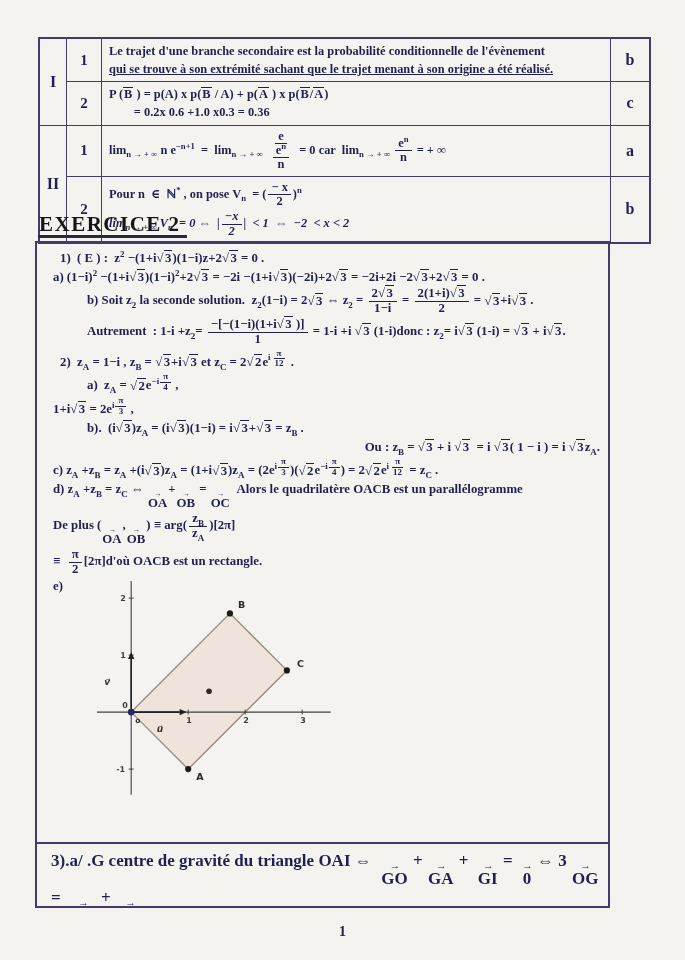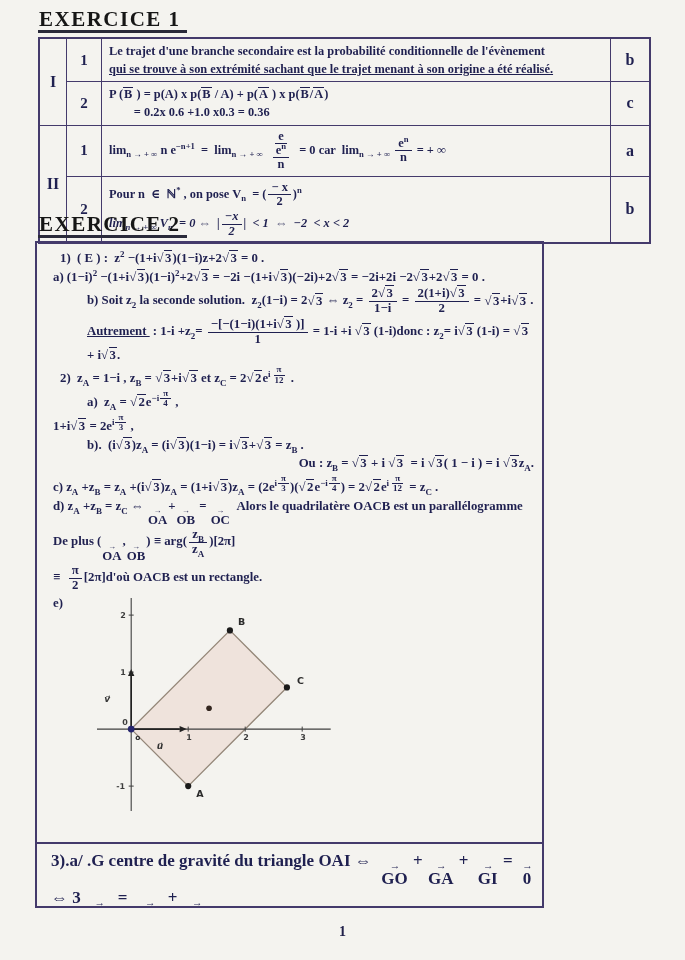--- a/index.html
+++ b/index.html
@@ -20,51 +20,50 @@
     position:absolute;left:38px;top:37px;width:613px;
     border-collapse:collapse;table-layout:fixed;
     border:2.5px solid #443a6b;
   }
   .extable td{border:1.8px solid #443a6b;vertical-align:middle;}
   .gcell{width:24px;text-align:center;font-weight:bold;font-size:16px;}
   .ncell{width:32px;text-align:center;font-weight:bold;font-size:15px;}
   .ccell{padding:2px 7px;font-weight:bold;font-size:12.4px;}
   .acell{width:36px;text-align:center;font-weight:bold;font-size:16px;}
   
-  .box{position:absolute;left:35px;width:509px;border:2px solid #443a6b;box-sizing:border-box;background:transparent;}
+  .box{position:absolute;left:35px;width:575px;border:2px solid #443a6b;box-sizing:border-box;background:transparent;}
   .main-box{top:241px;height:603px;padding:5px 8px 0 8px;overflow:hidden;font-size:12.8px;font-weight:bold;}
   .part3-box{top:842px;height:66px;padding:4px 6px;font-size:17px;font-weight:bold;overflow:hidden;}
   .pagenum{position:absolute;left:0;right:0;top:924px;text-align:center;font-weight:bold;font-size:14px;color:#20204a;}
   
   .mline{white-space:pre-wrap;line-height:1.3;margin:2px 0;}
   .ind0{padding-left:8px;} .ind1{padding-left:15px;} .ind2{padding-left:42px;}
   .ind3{padding-left:50px;} .ind4{padding-left:60px;text-align:right;}
   sup{font-size:0.70em;line-height:0;}
   sub{font-size:0.70em;line-height:0;}
   .mfrac{display:inline-flex;flex-direction:column;align-items:center;vertical-align:middle;margin:0 2px;line-height:1.08;text-align:center;}
   .mnum{display:block;border-bottom:1.4px solid currentColor;padding:0 3px;}
   .mden{display:block;padding:0 3px;}
   sup .mfrac, sub .mfrac{margin:0 1px;line-height:1.05;}
   .mbar{border-top:1.4px solid currentColor;padding:0 1px;}
   .mrad{padding-right:0.5px;}
   .mover{border-top:1.4px solid currentColor;display:inline-block;line-height:1.1;padding:0 1px;}
   .mvec{display:inline-flex;flex-direction:column;align-items:center;vertical-align:-3px;line-height:1;margin:0 1px;}
   .mvecarrow{font-size:0.62em;height:0.62em;line-height:0.55em;letter-spacing:-1px;}
   .mvecbase{font-weight:bold;}
-  .muline{text-decoration:underline;margin-top:39px;}
+  .muline{margin-top:39px;}
   
   .figwrap{margin:-16px 0 0 52px;}
   .figwrap svg{display:block;}
   .fig-label{font-family:"DejaVu Sans","Liberation Sans",sans-serif;}
 </style>
 </head>
 <body>
 
 <div class="page">
-  <div class="ex-title t1">EXERCICE 1</div>
 
   <table class="extable">
     <tbody>
         <tr>
           <td class="gcell" rowspan="2">I</td>
           <td class="ncell">1</td>
           <td class="ccell">
             <div class="mline ind0" style="padding-left: 0px;">Le trajet d'une branche secondaire est la probabilité conditionnelle de l'évènement</div>
             <div class="mline ind0" style="padding-left: 0px; text-decoration: underline;">qui se trouve à son extrémité sachant que le trajet menant à son origine a été réalisé.</div>
           </td>

